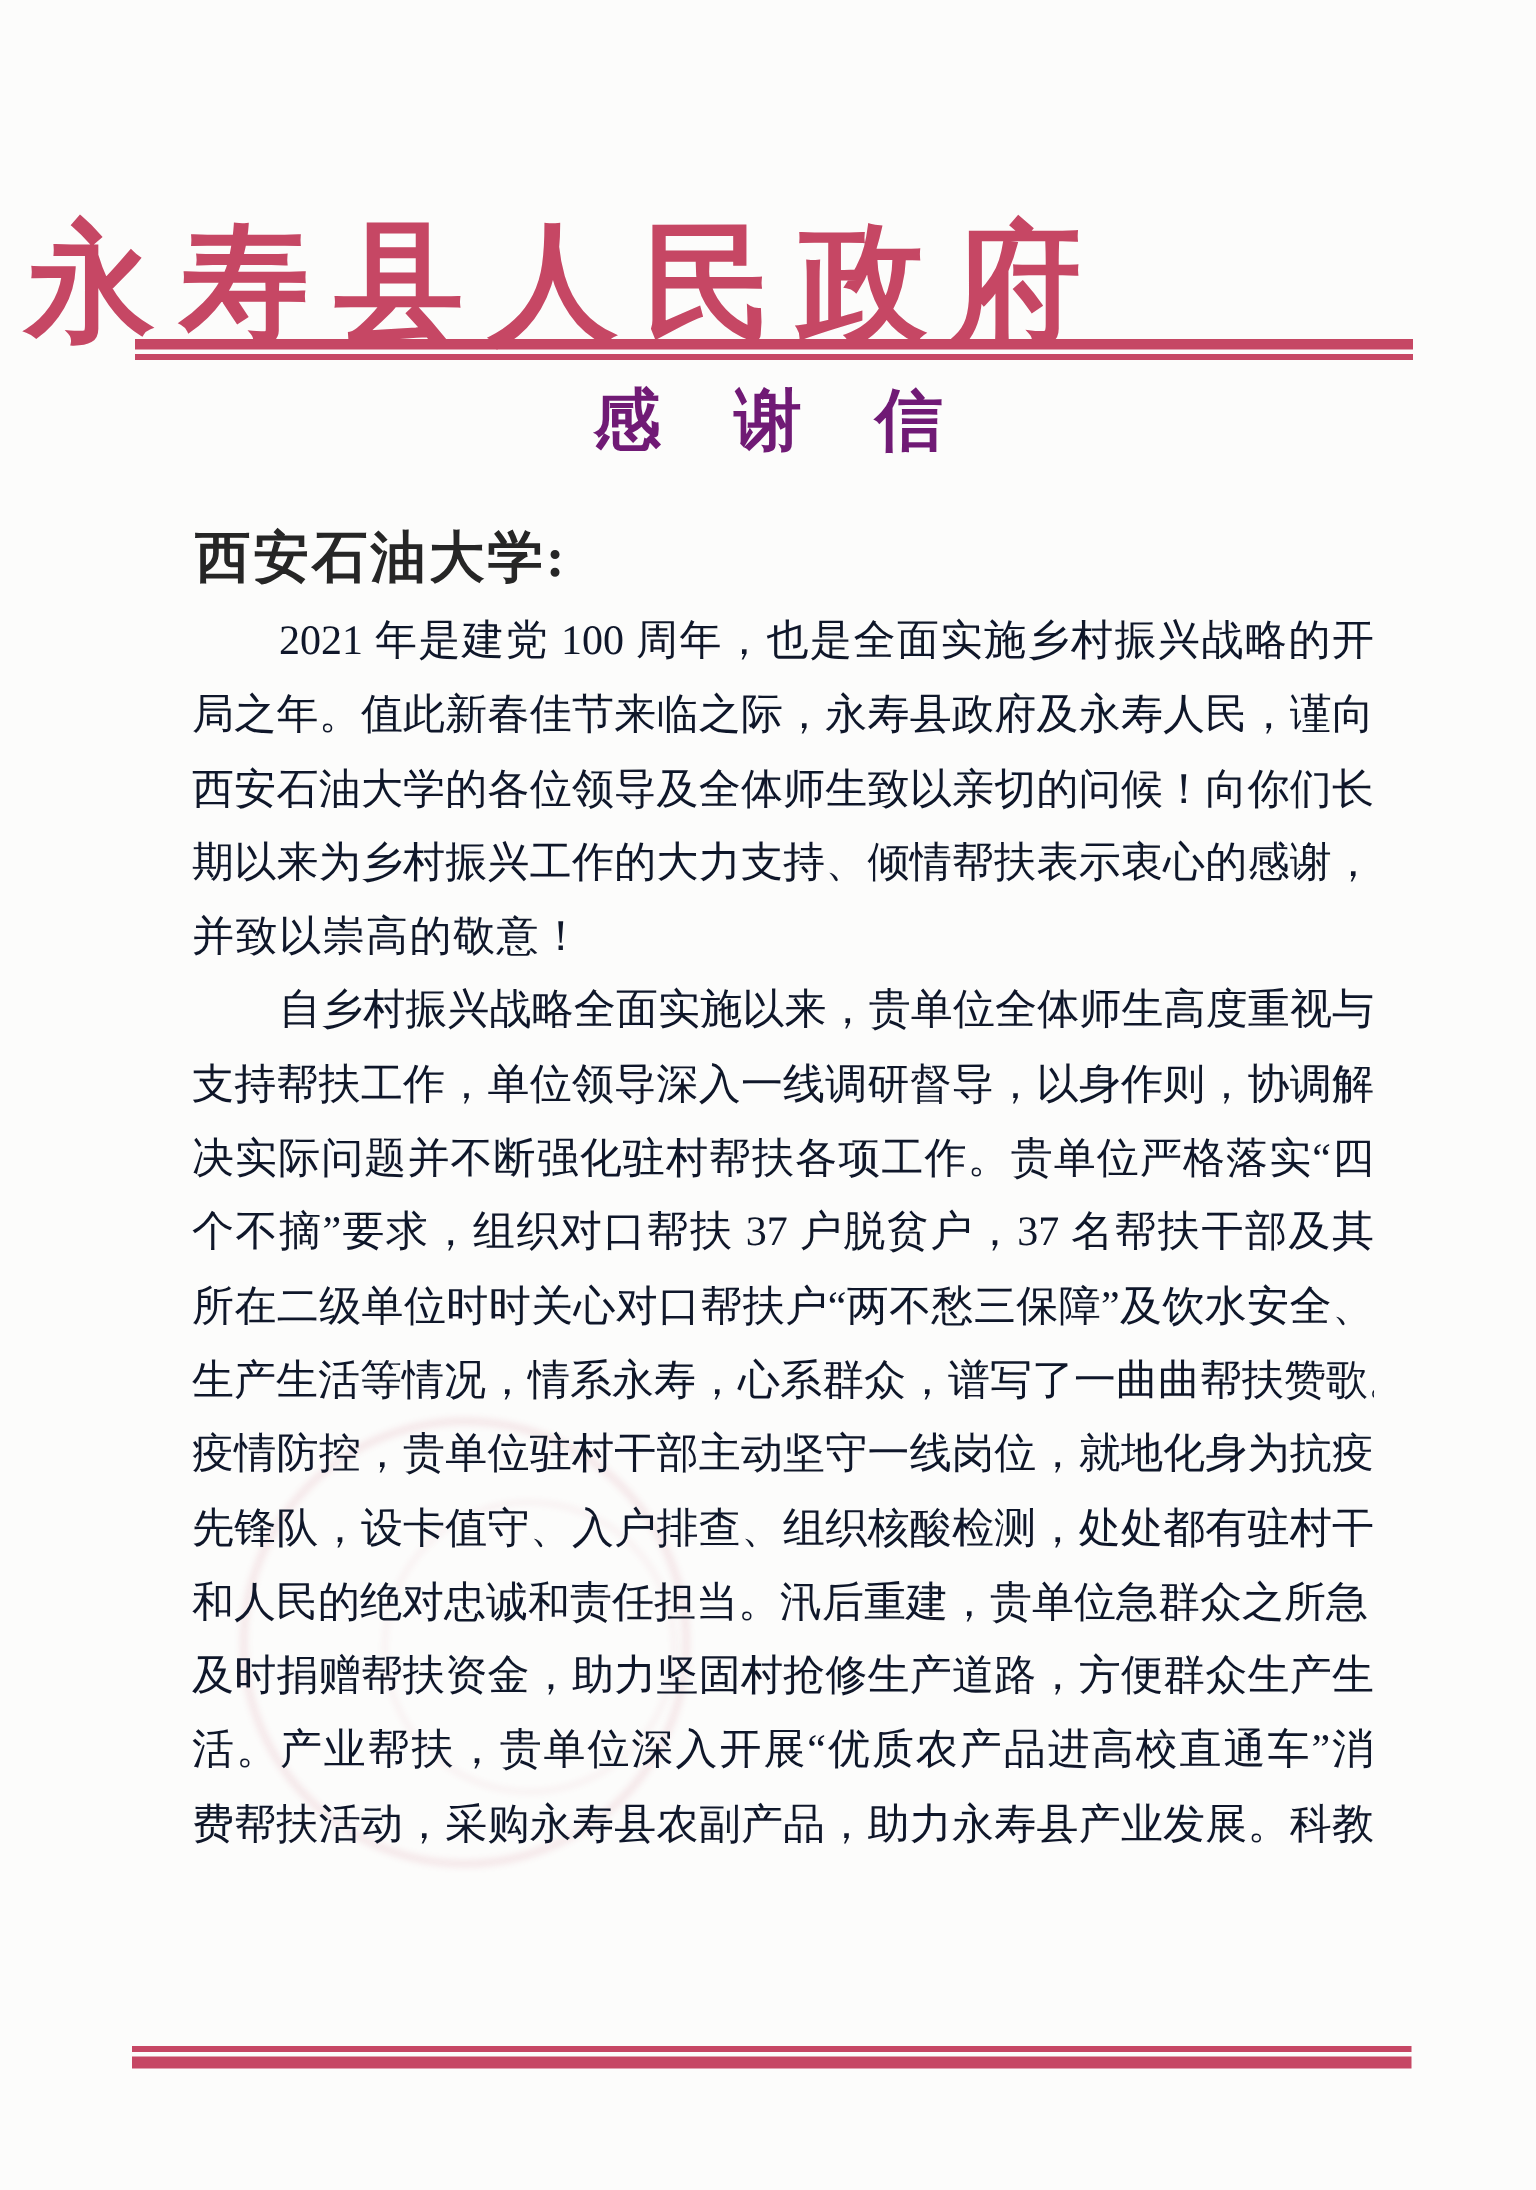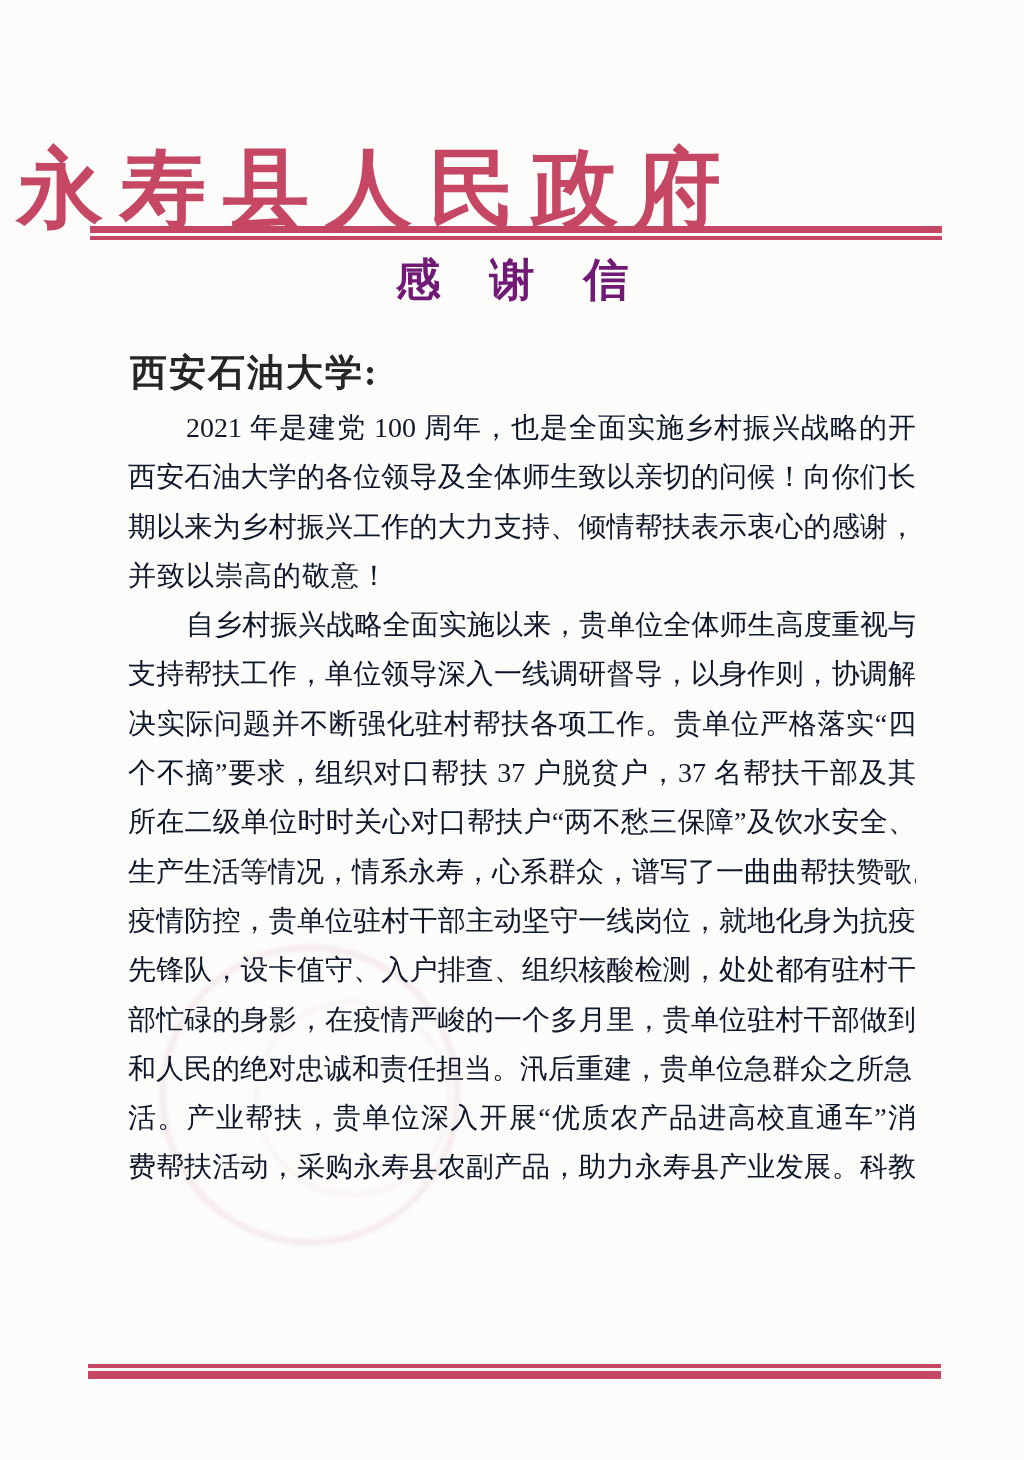--- a/index.html
+++ b/index.html
@@ -120,33 +120,34 @@
 
   <div class="letter-title">感谢信</div>
 
   <div class="stamp-mark"></div>
   <div class="stamp-mark-inner"></div>
 
   <div class="salutation">西安石油大学:</div>
 
   <div class="letter-body">
       <div class="body-line indent">2021 年是建党 100 周年，也是全面实施乡村振兴战略的开</div>
+      <div class="body-line">局之年。值此新春佳节来临之际，永寿县政府及永寿人民，谨向</div>
       <div class="body-line">西安石油大学的各位领导及全体师生致以亲切的问候！向你们长</div>
       <div class="body-line">期以来为乡村振兴工作的大力支持、倾情帮扶表示衷心的感谢，</div>
       <div class="body-line no-justify">并致以崇高的敬意！</div>
       <div class="body-line indent">自乡村振兴战略全面实施以来，贵单位全体师生高度重视与</div>
       <div class="body-line">支持帮扶工作，单位领导深入一线调研督导，以身作则，协调解</div>
       <div class="body-line">决实际问题并不断强化驻村帮扶各项工作。贵单位严格落实“四</div>
       <div class="body-line">个不摘”要求，组织对口帮扶 37 户脱贫户，37 名帮扶干部及其</div>
       <div class="body-line">所在二级单位时时关心对口帮扶户“两不愁三保障”及饮水安全、</div>
       <div class="body-line">生产生活等情况，情系永寿，心系群众，谱写了一曲曲帮扶赞歌。</div>
       <div class="body-line">疫情防控，贵单位驻村干部主动坚守一线岗位，就地化身为抗疫</div>
       <div class="body-line">先锋队，设卡值守、入户排查、组织核酸检测，处处都有驻村干</div>
-      <div class="body-line">部忙碌的身影，在疫情严峻的一个多月里，贵单位驻村干部做到</div>
       <div class="body-line">和人民的绝对忠诚和责任担当。汛后重建，贵单位急群众之所急，</div>
+      <div class="body-line">及时捐赠帮扶资金，助力坚固村抢修生产道路，方便群众生产生</div>
       <div class="body-line">活。产业帮扶，贵单位深入开展“优质农产品进高校直通车”消</div>
       <div class="body-line">费帮扶活动，采购永寿县农副产品，助力永寿县产业发展。科教</div>
     </div>
 
   <div class="rule rule-bottom">
     <div class="bar bar-thin"></div>
     <div class="gap"></div>
     <div class="bar bar-thick"></div>
   </div>
 

